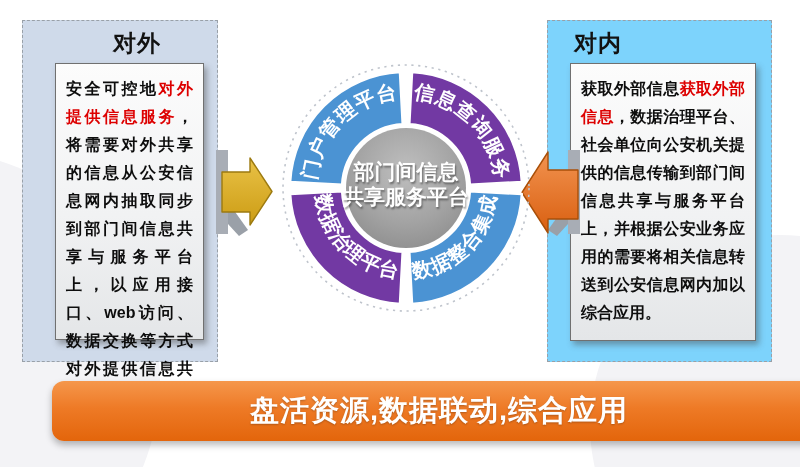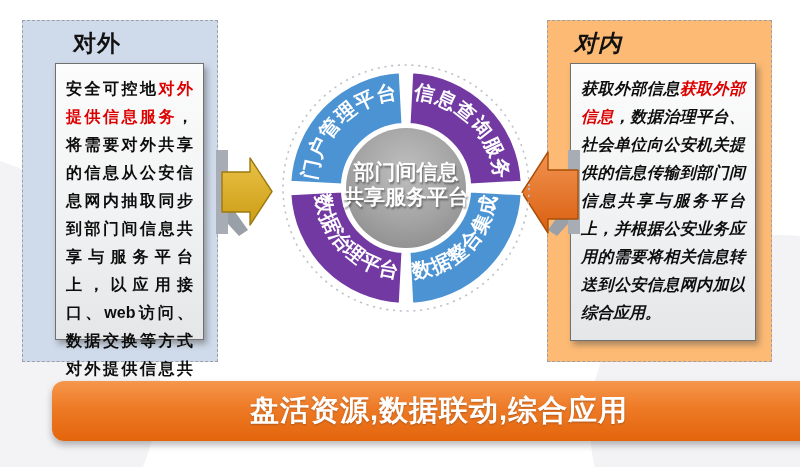--- a/index.html
+++ b/index.html
@@ -10,21 +10,21 @@
   
   .bg-arc{position:absolute;border-radius:50%;background:#f3f3f6;z-index:0;}
   .bg-arc.left{left:-300px;top:150px;width:460px;height:460px;}
   .bg-arc.right{right:-170px;top:235px;width:380px;height:380px;}
 
   
   .panel{
     position:absolute;top:20px;height:342px;background:#cfdaea;
     border:1.6px dashed #99a0a8;box-sizing:border-box;z-index:2;
   }
-  .panel.left{left:22px;width:196px;}
+  .panel.left{left:22px;width:196px;padding-left:40px;}
   .panel.right{left:547px;width:225px;}
   .panel-title{
     font-size:23px;font-weight:bold;color:#121212;margin-top:7px;letter-spacing:1px;
   }
   .panel.left .panel-title{margin-left:50px;}
   .panel.right .panel-title{margin-left:26px;}
   .text-box{
     position:absolute;top:42px;box-sizing:border-box;
     background:linear-gradient(180deg,#fcfcfc 0%,#f1f2f3 55%,#e4e6e8 100%);
     border:1px solid #707070;box-shadow:3px 4px 6px rgba(70,70,70,.45);
@@ -59,21 +59,21 @@
 <body>
 
 <div class="bg-arc left"></div>
 <div class="bg-arc right"></div>
 
 <div class="panel left" style="background: rgb(207, 218, 234);">
   <div class="panel-title">对外</div>
   <div class="text-box"><span>安全可控地</span><span class="hl-red" style="color: rgb(221, 0, 0);">对外提供信息服务</span><span>，将需要对外共享的信息从公安信息网内抽取同步到部门间信息共享与服务平台上，以应用接口、web访问、数据交换等方式对外提供信息共享服务。</span></div>
 </div>
 
-<div class="panel right" style="background: #fdba74; font-style: italic;">
+<div class="panel right" style="background: #7dd3fc;">
   <div class="panel-title">对内</div>
   <div class="text-box"><span>获取外部信息</span><span class="hl-red" style="color: rgb(221, 0, 0);">获取外部信息</span><span>，数据治理平台、社会单位向公安机关提供的信息传输到部门间信息共享与服务平台上，并根据公安业务应用的需要将相关信息转送到公安信息网内加以综合应用。</span></div>
 </div>
 
 <svg class="arrow-svg left" width="62" height="92" viewBox="0 0 62 92">
   <defs>
     <linearGradient id="goldGrad" x1="0" y1="0" x2="0" y2="1">
       <stop offset="0" stop-color="#e9c247"></stop>
         <stop offset="1" stop-color="#cc9c14"></stop>
     </linearGradient>

